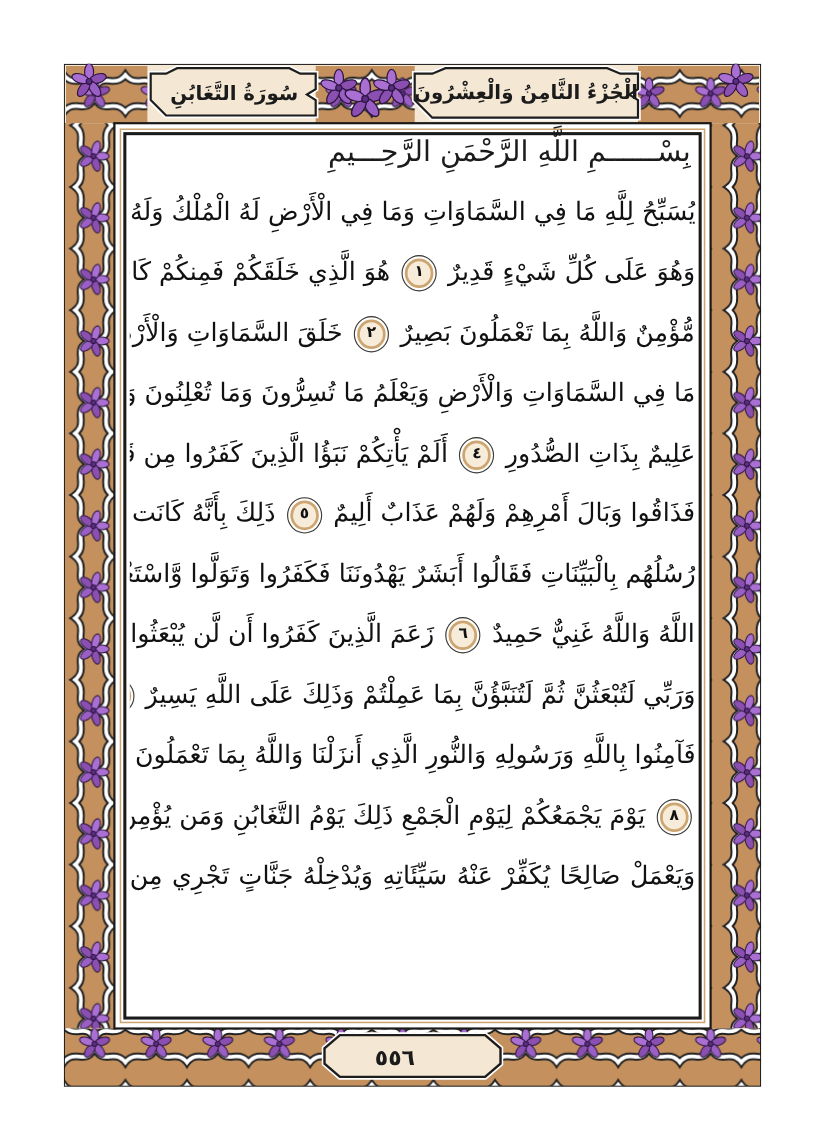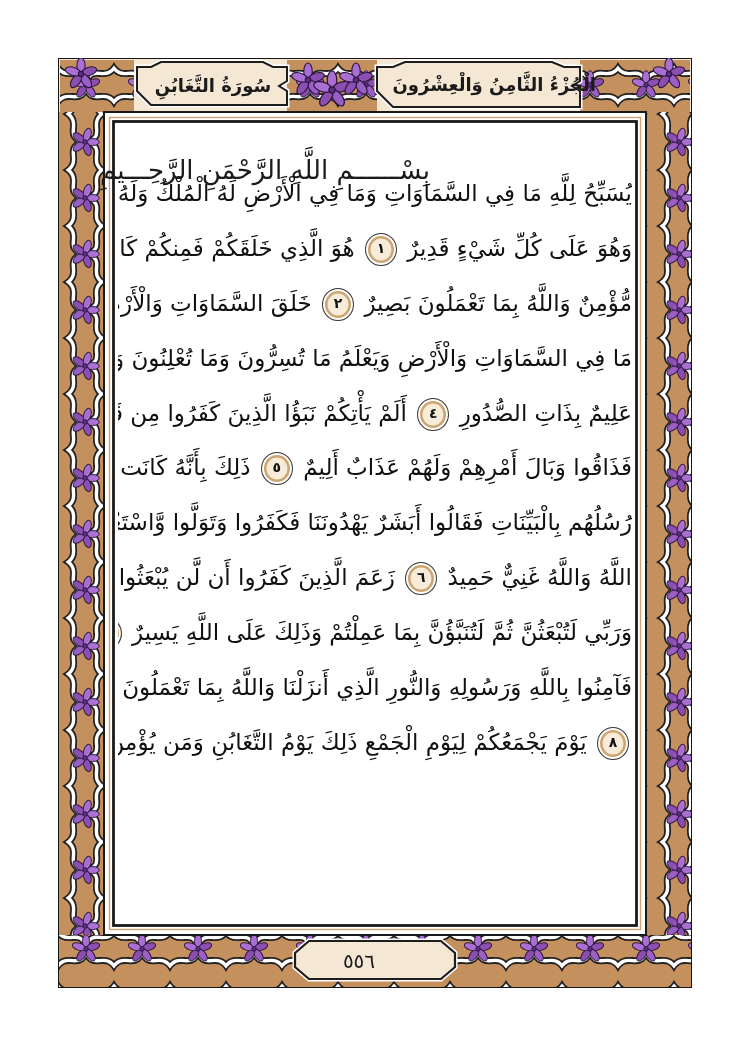--- a/index.html
+++ b/index.html
@@ -17,42 +17,42 @@
     font-family:"DejaVu Sans", sans-serif;color:var(--ink);
     overflow:hidden;
   }
   .frame-svg{position:absolute;left:58px;top:58px;}
   .overlay{position:absolute;direction:rtl;color:var(--ink);}
   .header-label{
     font-size:18px;font-weight:bold;text-align:center;line-height:38px;
     white-space:nowrap;overflow:hidden;
   }
   .bismillah{
-    left:100px;top:114px;width:514px;height:48px;line-height:48px;
-    font-size:26px;text-align:left;white-space:nowrap;margin-top:32px;
+    left:114px;top:114px;width:514px;height:48px;line-height:48px;
+    font-size:26px;text-align:right;white-space:nowrap;
   }
   .lines-host{left:118px;top:166px;width:514px;height:769px;}
   .line{
     height:54.9px;line-height:54.9px;font-size:23px;
     direction:rtl;text-align:justify;text-align-last:justify;
     white-space:nowrap;overflow:hidden;color:#111;
   }
   .seg{display:inline;}
   .verse-badge{
     display:inline-block;width:30px;height:31px;line-height:29px;
     border-radius:50%;text-align:center;vertical-align:middle;
     background:var(--medallion-fill);
     border:1.4px solid #3a3a3a;
     box-shadow: inset 0 0 0 2px #ffffff, inset 0 0 0 4.5px var(--gold);
     font-size:14px;font-weight:bold;margin:0 3px;
     text-align-last:center;
   }
   .page-number{
     left:295px;top:942px;width:128px;height:38px;line-height:38px;
-    text-align:center;font-size:20px;font-weight:normal;letter-spacing:3px;
+    text-align:center;font-size:20px;font-weight:bold;letter-spacing:3px;
   }
 </style>
 </head>
 <body>
 
 <div class="page">
 
   <svg class="frame-svg" width="634" height="930" viewBox="0 0 634 930" aria-hidden="true">
     <defs>
       <g id="flw" stroke="#2e1640" stroke-width="0.9">
@@ -117,34 +117,35 @@
     <use href="#flw" transform="translate(611,16) scale(1.2)"></use>
 
     <rect x="46" y="54" width="542" height="823" fill="#ffffff" stroke="#1a1a1a" stroke-width="2"></rect>
     <rect x="51.5" y="59.5" width="531" height="812" fill="none" stroke="#cda571" stroke-width="1.4"></rect>
     <rect x="55.5" y="63.5" width="523" height="804" fill="none" stroke="#1a1a1a" stroke-width="2.8"></rect>
 
     <path d="M251,883 L383,883 L397,895 L397,909 L383,921 L251,921 L237,909 L237,895 Z" fill="#f4e8d5" stroke="#ffffff" stroke-width="5"></path>
     <path d="M251,883 L383,883 L397,895 L397,909 L383,921 L251,921 L237,909 L237,895 Z" fill="#f4e8d5" stroke="#1d1d1d" stroke-width="2.2"></path>
   </svg>
 
-  <div class="overlay header-label" style="left:377px;top:66px;width:203px;margin-left:16px;">الْجُزْءُ الثَّامِنُ وَالْعِشْرُونَ</div>
+  <div class="overlay header-label" style="left:377px;top:66px;width:203px;">الْجُزْءُ الثَّامِنُ وَالْعِشْرُونَ</div>
   <div class="overlay header-label" style="left:139px;top:67px;width:148px;">سُورَةُ التَّغَابُنِ</div>
 
   <div class="overlay bismillah">بِسْــــــمِ اللَّهِ الرَّحْمَنِ الرَّحِـــيمِ</div>
 
   <div class="overlay lines-host">
       <div class="line"><span class="seg">يُسَبِّحُ لِلَّهِ مَا فِي السَّمَاوَاتِ وَمَا فِي الْأَرْضِ لَهُ الْمُلْكُ وَلَهُ الْحَمْدُ</span></div>
       <div class="line"><span class="seg">وَهُوَ عَلَى كُلِّ شَيْءٍ قَدِيرٌ</span> <span class="verse-badge">١</span> <span class="seg">هُوَ الَّذِي خَلَقَكُمْ فَمِنكُمْ كَافِرٌ وَمِنكُم</span></div>
       <div class="line"><span class="seg">مُّؤْمِنٌ وَاللَّهُ بِمَا تَعْمَلُونَ بَصِيرٌ</span> <span class="verse-badge">٢</span> <span class="seg">خَلَقَ السَّمَاوَاتِ وَالْأَرْضَ</span></div>
       <div class="line"><span class="seg">مَا فِي السَّمَاوَاتِ وَالْأَرْضِ وَيَعْلَمُ مَا تُسِرُّونَ وَمَا تُعْلِنُونَ وَاللَّهُ</span></div>
       <div class="line"><span class="seg">عَلِيمٌ بِذَاتِ الصُّدُورِ</span> <span class="verse-badge">٤</span> <span class="seg">أَلَمْ يَأْتِكُمْ نَبَؤُا الَّذِينَ كَفَرُوا مِن قَبْلُ</span></div>
       <div class="line"><span class="seg">فَذَاقُوا وَبَالَ أَمْرِهِمْ وَلَهُمْ عَذَابٌ أَلِيمٌ</span> <span class="verse-badge">٥</span> <span class="seg">ذَلِكَ بِأَنَّهُ كَانَت تَّأْتِيهِمْ</span></div>
       <div class="line"><span class="seg">رُسُلُهُم بِالْبَيِّنَاتِ فَقَالُوا أَبَشَرٌ يَهْدُونَنَا فَكَفَرُوا وَتَوَلَّوا وَّاسْتَغْنَى</span></div>
       <div class="line"><span class="seg">اللَّهُ وَاللَّهُ غَنِيٌّ حَمِيدٌ</span> <span class="verse-badge">٦</span> <span class="seg">زَعَمَ الَّذِينَ كَفَرُوا أَن لَّن يُبْعَثُوا قُلْ بَلَى</span></div>
       <div class="line"><span class="seg">وَرَبِّي لَتُبْعَثُنَّ ثُمَّ لَتُنَبَّؤُنَّ بِمَا عَمِلْتُمْ وَذَلِكَ عَلَى اللَّهِ يَسِيرٌ</span> <span class="verse-badge">٧</span></div>
       <div class="line"><span class="seg">فَآمِنُوا بِاللَّهِ وَرَسُولِهِ وَالنُّورِ الَّذِي أَنزَلْنَا وَاللَّهُ بِمَا تَعْمَلُونَ خَبِيرٌ</span></div>
       <div class="line"><span class="verse-badge">٨</span> <span class="seg">يَوْمَ يَجْمَعُكُمْ لِيَوْمِ الْجَمْعِ ذَلِكَ يَوْمُ التَّغَابُنِ وَمَن يُؤْمِن بِاللَّهِ</span></div>
+      <div class="line"><span class="seg">وَيَعْمَلْ صَالِحًا يُكَفِّرْ عَنْهُ سَيِّئَاتِهِ وَيُدْخِلْهُ جَنَّاتٍ تَجْرِي مِن</span></div>
     </div>
 
   <div class="overlay page-number">٥٥٦</div>
 
 </div>
 
 </body></html>

